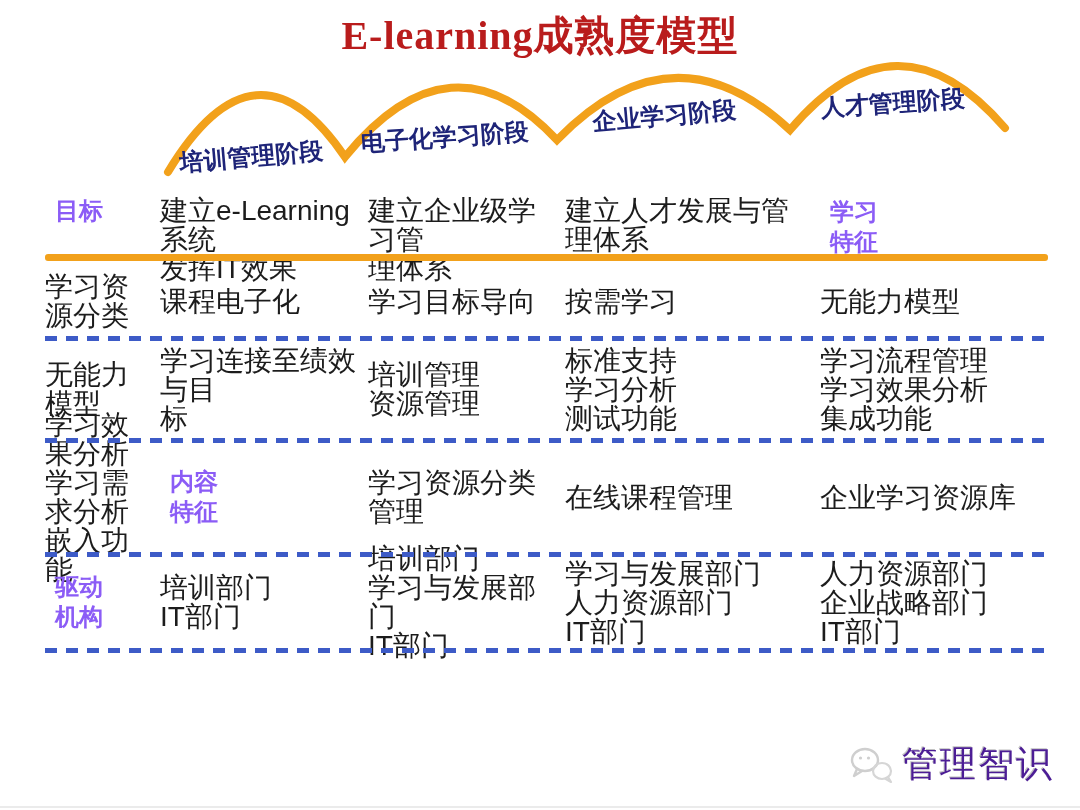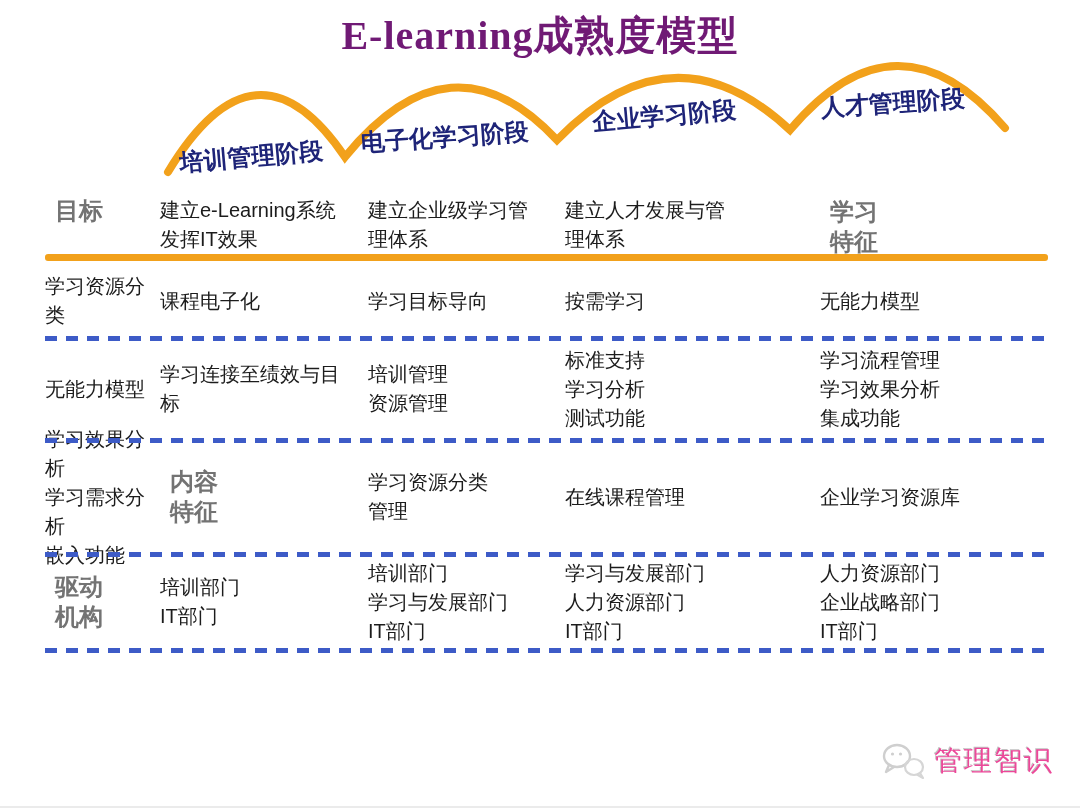--- a/index.html
+++ b/index.html
@@ -4,44 +4,44 @@
 <style>
   html,body { margin:0; padding:0; }
   body {
     width:1080px; height:810px; position:relative; overflow:hidden;
     background:#ffffff;
     font-family:"Liberation Sans","DejaVu Sans",sans-serif;
   }
   .title {
     position:absolute; top:8px; left:0; width:1080px; text-align:center;
     font-family:"Liberation Serif","DejaVu Serif",serif;
-    font-weight:bold; font-size:40px; color:#701a75; letter-spacing:1px;
+    font-weight:bold; font-size:40px; color:#b91c1c; letter-spacing:1px;
   }
   .arcs { position:absolute; top:0; left:0; pointer-events:none; }
   .stage-label {
     position:absolute; font-weight:bold; font-size:24px; color:#1E2478;
     white-space:nowrap; transform:rotate(-5deg); transform-origin:left bottom;
   }
   .stage-1 { left:181px; top:147px; }
   .stage-2 { left:362px; top:127px; transform:rotate(-4deg); }
   .stage-3 { left:594px; top:106px; }
   .stage-4 { left:822px; top:92px; transform:rotate(-4deg); }
 
   .table {
     position:absolute; top:190px; left:45px; width:1005px; height:580px;
     display:grid;
     grid-template-columns:115px 208px 197px 255px 230px;
     grid-template-rows:74px 74px 102px 114px 96px 120px;
   }
   .hdr {
-    font-weight:bold; font-size:24px; line-height:30px; color:#737373;
+    font-weight:bold; font-size:24px; line-height:30px; color:#8b5cf6;
     white-space:pre-line; padding-left:10px; align-self:center;
   }
   .cell {
-    font-size:20px; line-height:29px; color:#1c1c1c;
+    font-size:28px; line-height:29px; color:#1c1c1c;
     white-space:pre-line; align-self:center; padding-right:6px;
   }
   .top-align { align-self:start; padding-top:6px; }
 
   .divider-orange {
     position:absolute; left:0; top:64px; width:1003px; height:7px;
     background:#F2A11B; border-radius:3px;
   }
   .divider-dashed {
     position:absolute; left:0; width:1005px; height:5px;
@@ -50,21 +50,21 @@
   .dash-1 { top:146px; }
   .dash-2 { top:248px; }
   .dash-3 { top:362px; }
   .dash-4 { top:458px; }
 
   .watermark {
     position:absolute; top:740px; right:26px;
     display:flex; align-items:center; gap:6px;
   }
   .watermark-text {
-    font-size:28px; color:#ec4899; letter-spacing:2px;
+    font-size:36px; color:#4c1d95; letter-spacing:2px;
     text-shadow:1px 1px 0 #ffffff, -1px -1px 0 #c2c2c2;
   }
   .bottom-line {
     position:absolute; left:0; bottom:2px; width:1080px; height:2px;
     background:#ebebeb;
   }
 </style>
 </head>
 <body>
 

